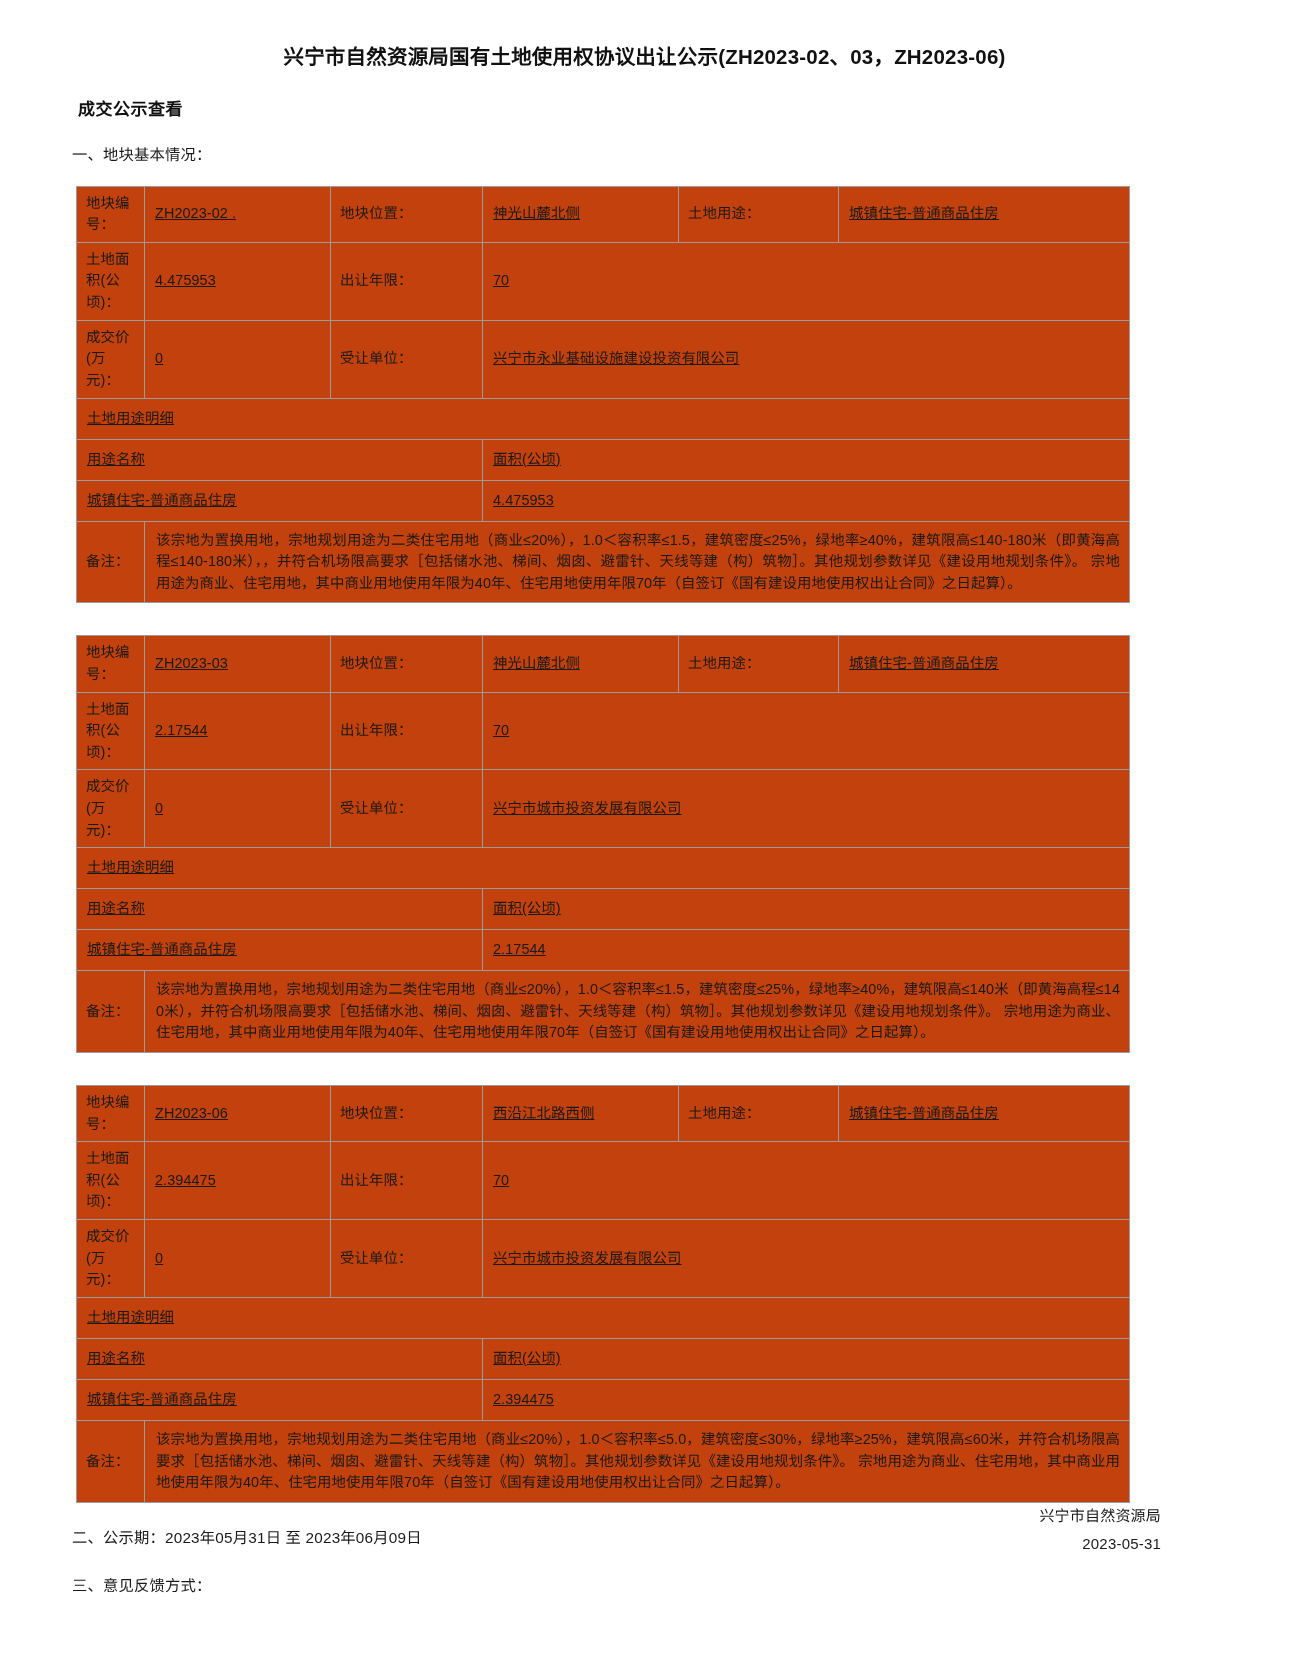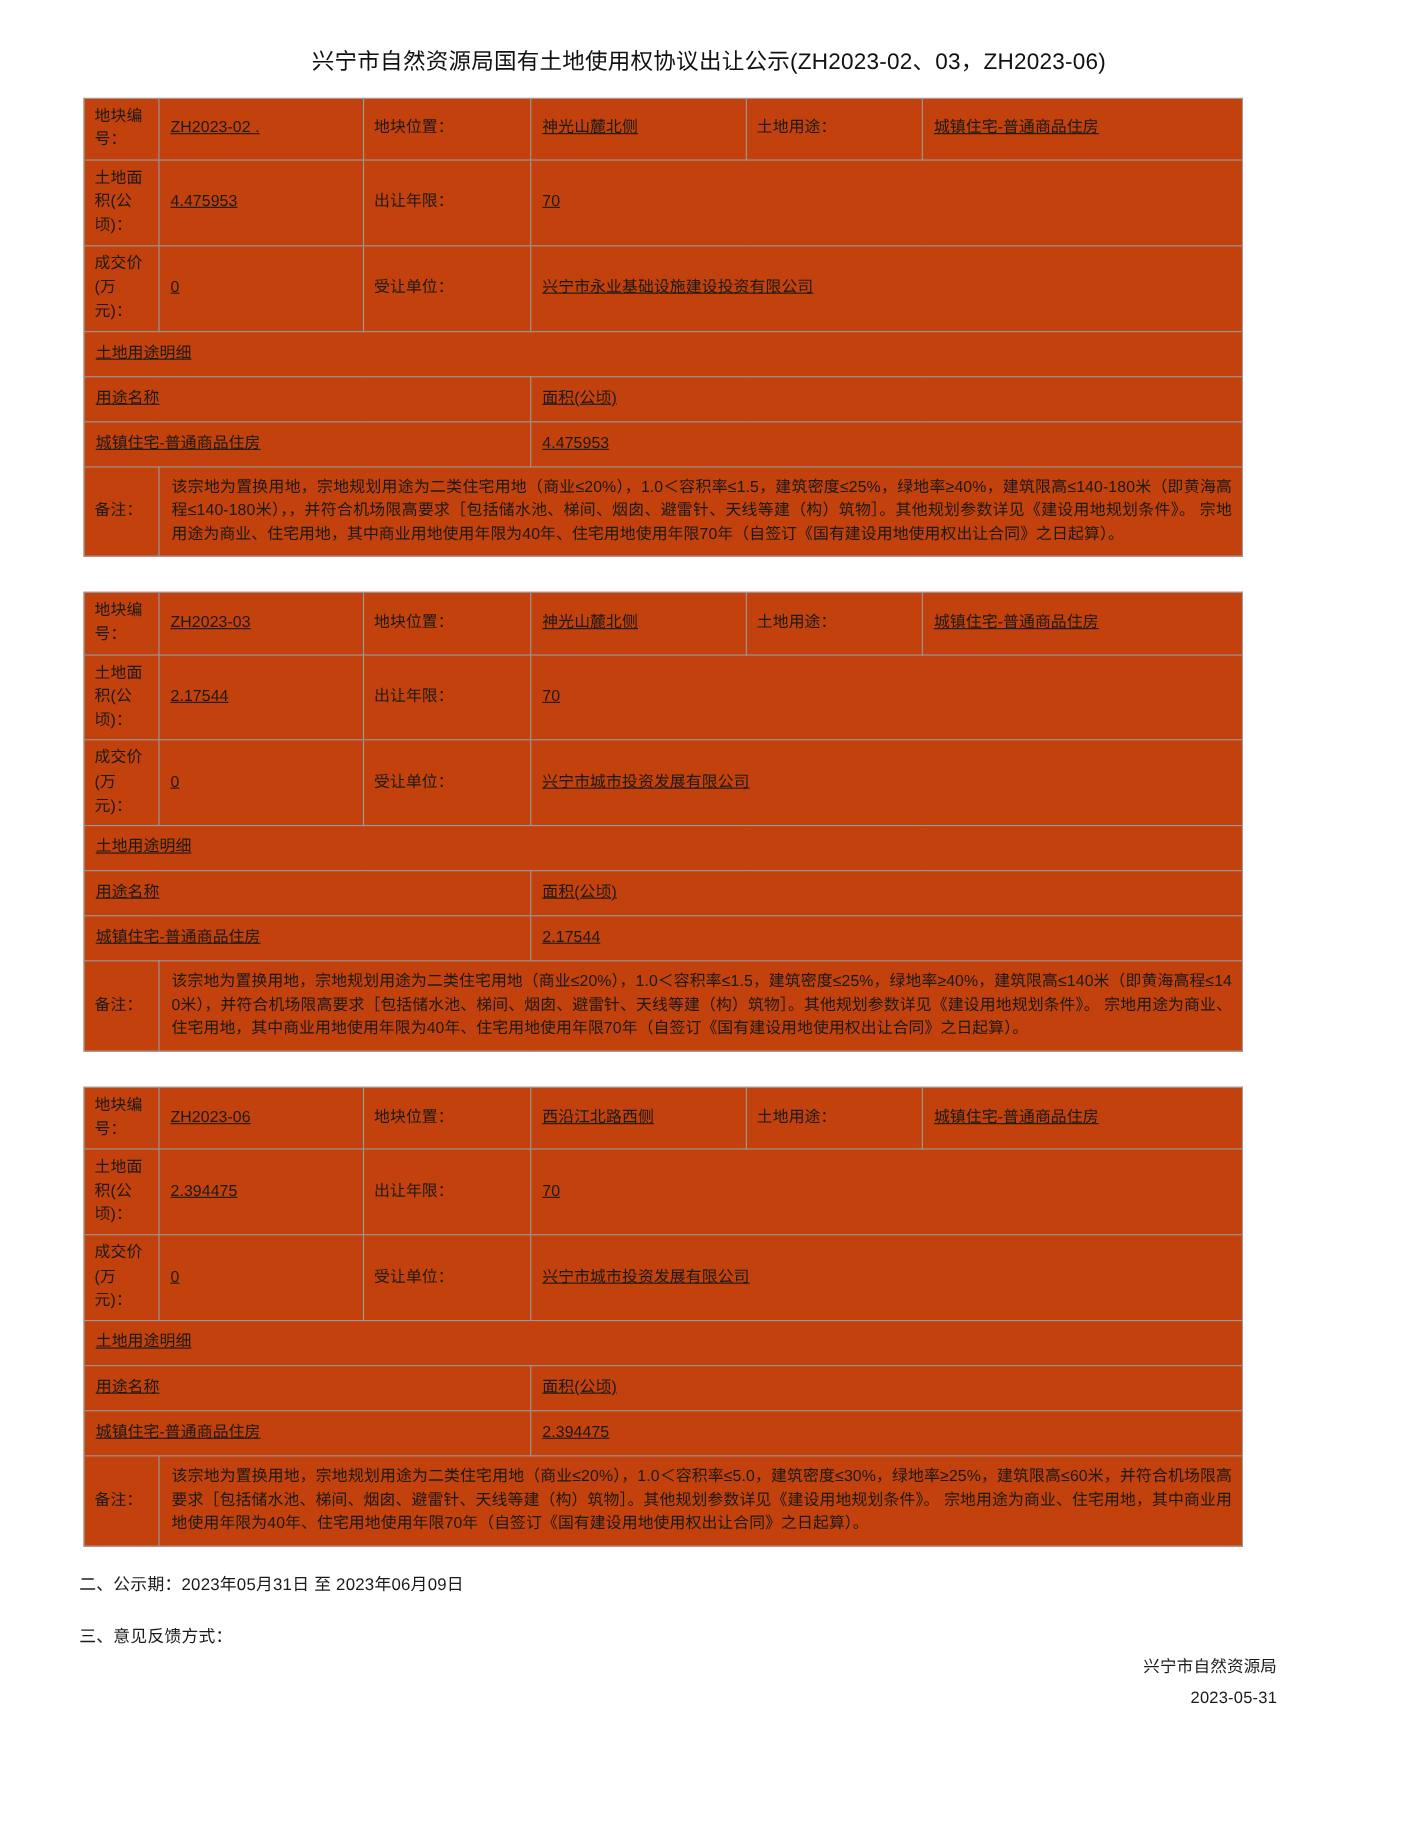--- a/index.html
+++ b/index.html
@@ -21,21 +21,21 @@
     background: #ffffff;
     box-sizing: border-box;
     padding: 0;
     overflow: hidden;
   }
 
   
   .doc-title {
     text-align: center;
     font-size: 20.5px;
-    font-weight: normal;
+    font-weight: bold;
     color: #111;
     letter-spacing: 0.2px;
     padding-top: 44px;
     padding-left: 30px;
     padding-right: 30px;
     line-height: 1.3;
   }
 
   
   .section-head {
@@ -133,22 +133,24 @@
 
   .spacer-sm { height: 14px; }
 </style>
 </head>
 <body>
 
 <div id="page">
 
   <div class="doc-title">兴宁市自然资源局国有土地使用权协议出让公示(ZH2023-02、03，ZH2023-06)</div>
 
-
-
+  <div class="section-head">成交公示查看</div>
+
+
+  <div class="numbered-line">一、地块基本情况：</div>
 
   <table class="parcel-table">
     <colgroup>
       <col class="c-lbl1">
         <col class="c-val1">
         <col class="c-lbl2">
         <col class="c-val2">
         <col class="c-lbl3">
         <col class="c-val3">
     </colgroup>

